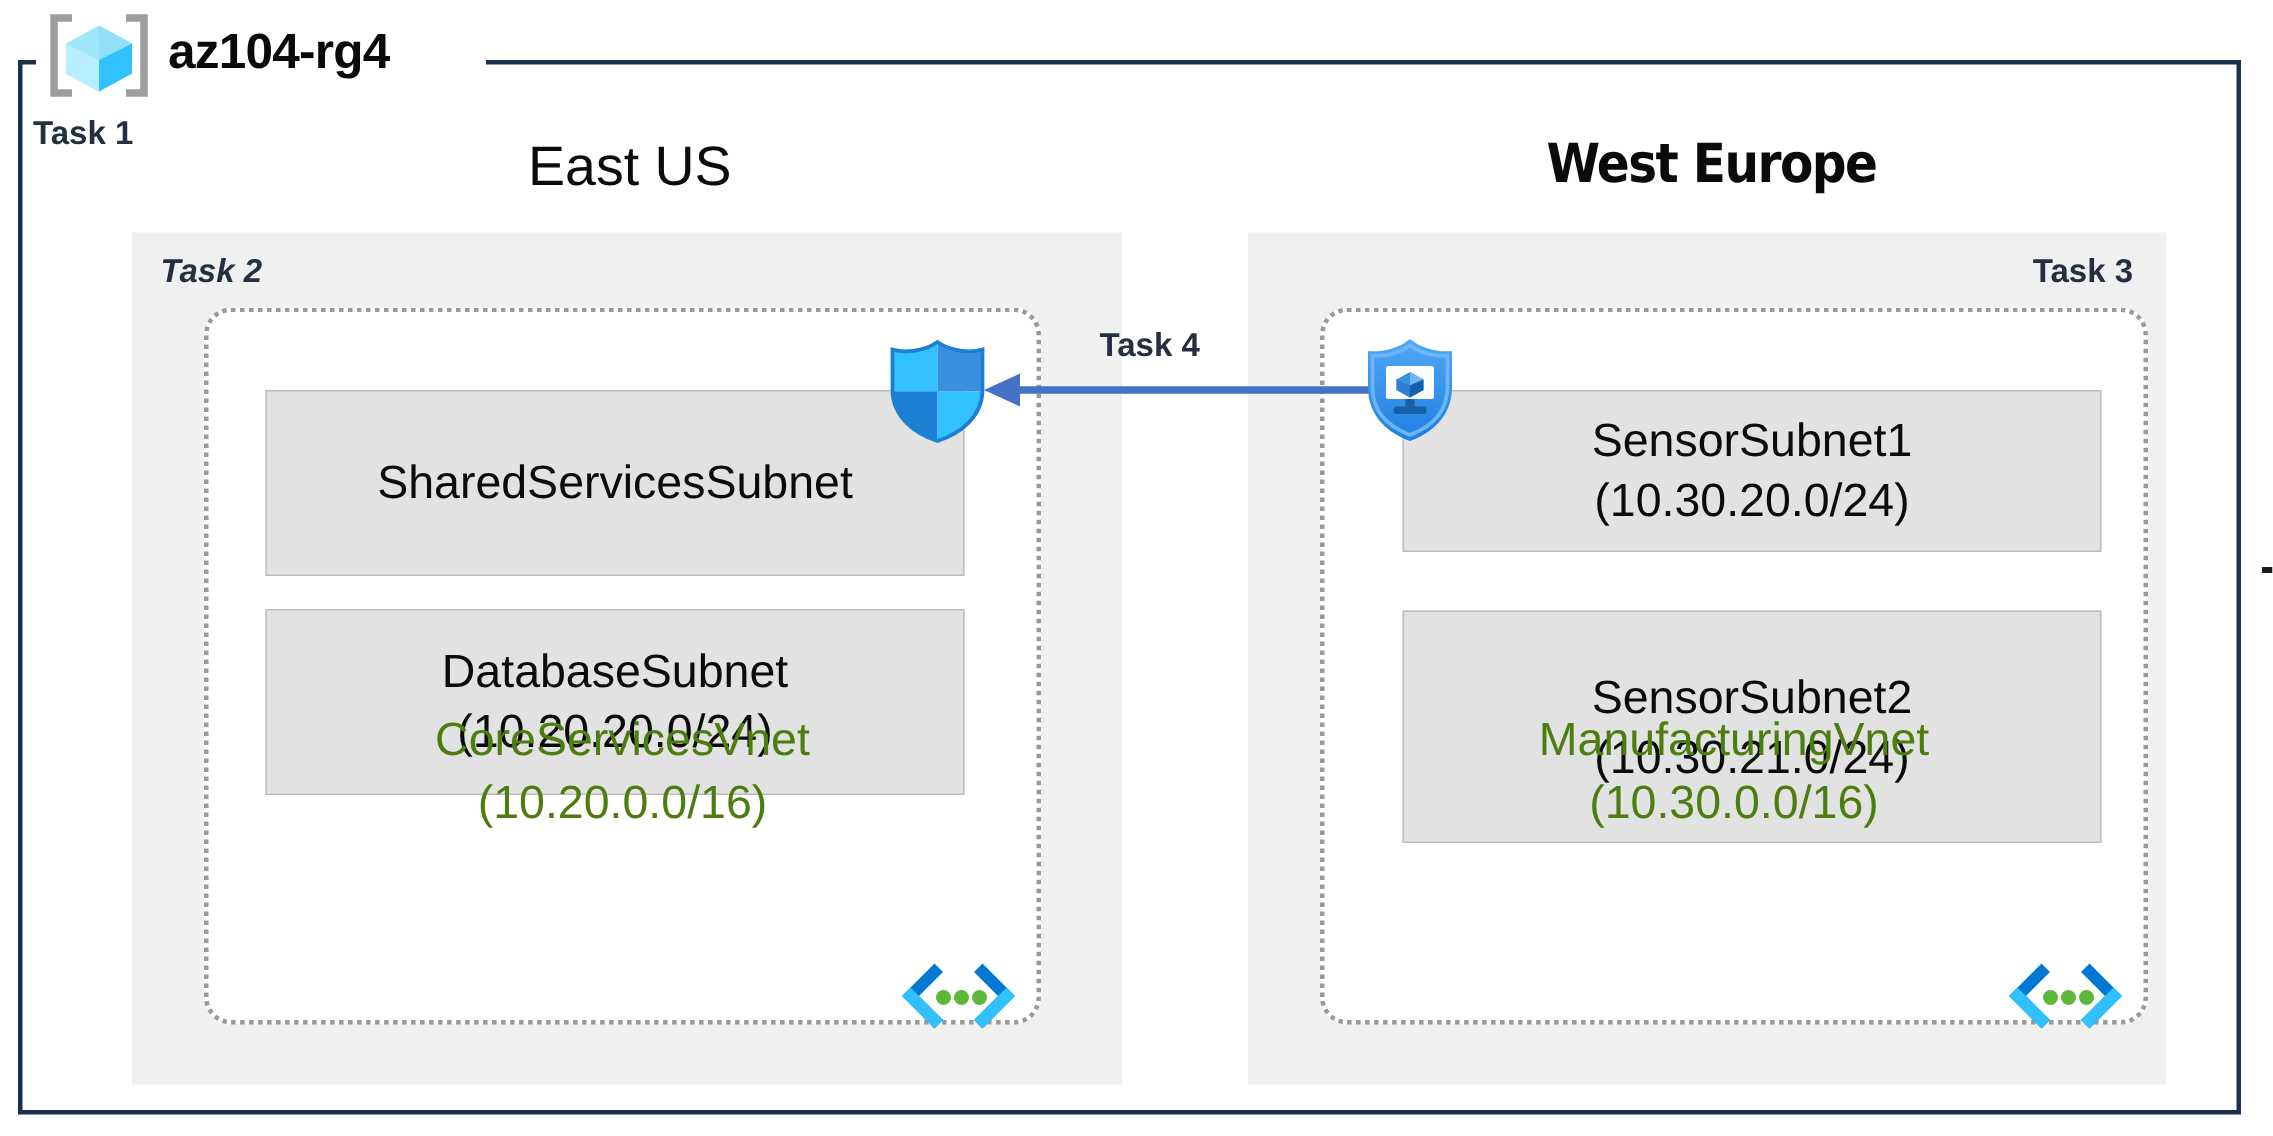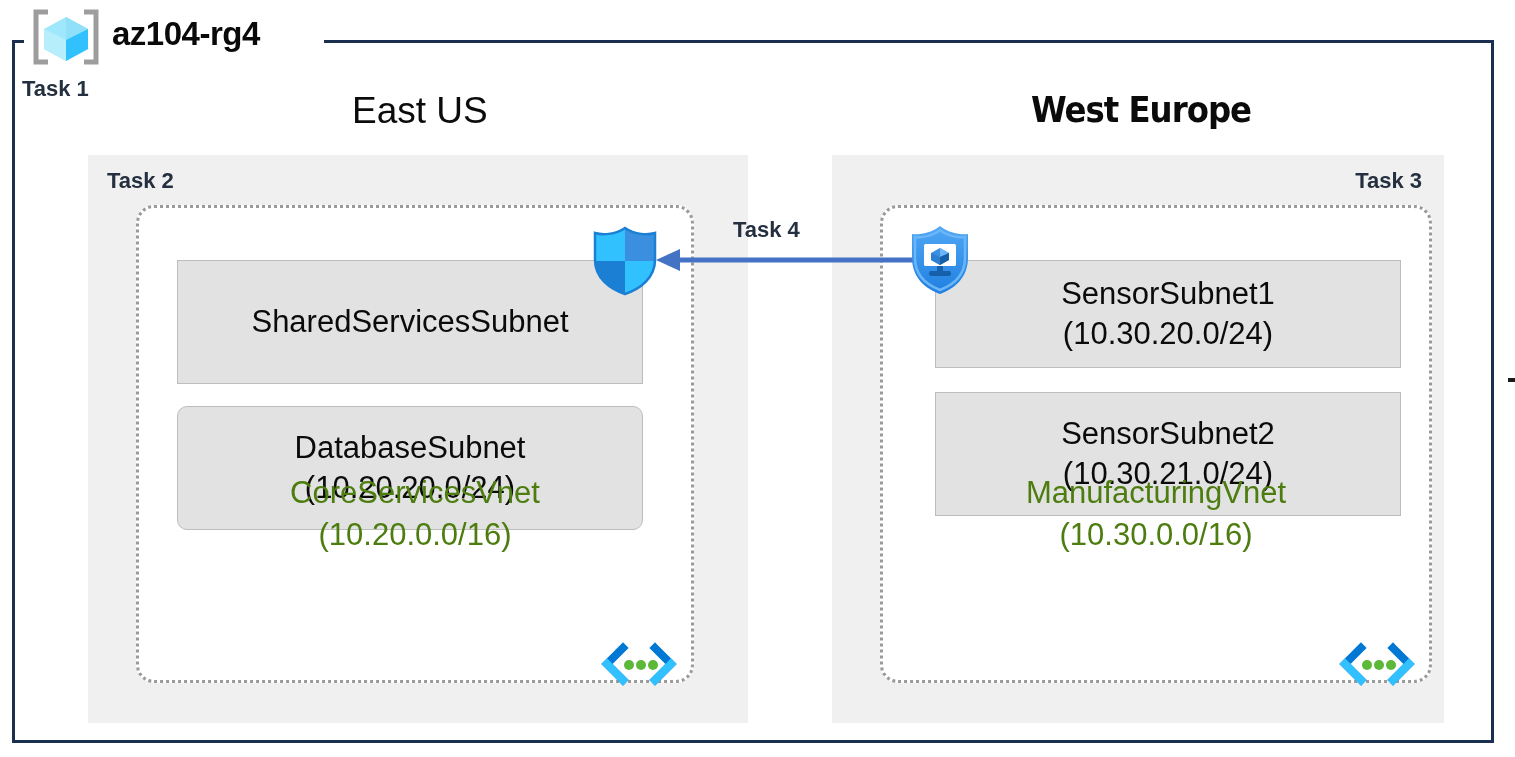--- a/index.html
+++ b/index.html
@@ -80,21 +80,21 @@
   .region-panel.left { left:88px;  top:155px; width:660px; height:568px; }
   .region-panel.right{ left:832px; top:155px; width:612px; height:568px; }
 
   .task-label{
     position:absolute;
     font-size:22px;
     font-weight:bold;
     color:#24303f;
     white-space:nowrap;
   }
-  .task-label.tl{ left:19px;  top:13px; }
+  .task-label.tl{ left:19px;  top:13px;font-style:italic; }
   .task-label.tr{ right:22px; top:13px; }
 
   
   .vnet-box{
     position:absolute;
     box-sizing:border-box;
     border:3px dotted #9a9a9a;
     border-radius:18px;
     background:#ffffff;
   }
@@ -125,23 +125,23 @@
     justify-content:center;
     align-items:center;
   }
   .subnet .line{
     font-size:31px;
     line-height:40px;
     color:#0b0b0b;
     white-space:nowrap;
   }
   .subnet.s1{ left:38px;  top:52px; width:466px; height:124px; }
-  .subnet.s2{ left:38px;  top:198px; width:466px; height:124px;border-radius:10px; }
+  .subnet.s2{ left:38px;  top:198px; width:466px; height:124px; }
   .subnet.r1{ left:52px;  top:52px; width:466px; height:108px; }
-  .subnet.r2{ left:52px;  top:184px; width:466px; height:124px; }
+  .subnet.r2{ left:52px;  top:199px; width:466px; height:155px; }
 
   
   .vnet-glyph{
     position:absolute;
     right:14px; bottom:-8px;
     width:76px; height:48px;
   }
 
   
   .shield{ position:absolute; }

